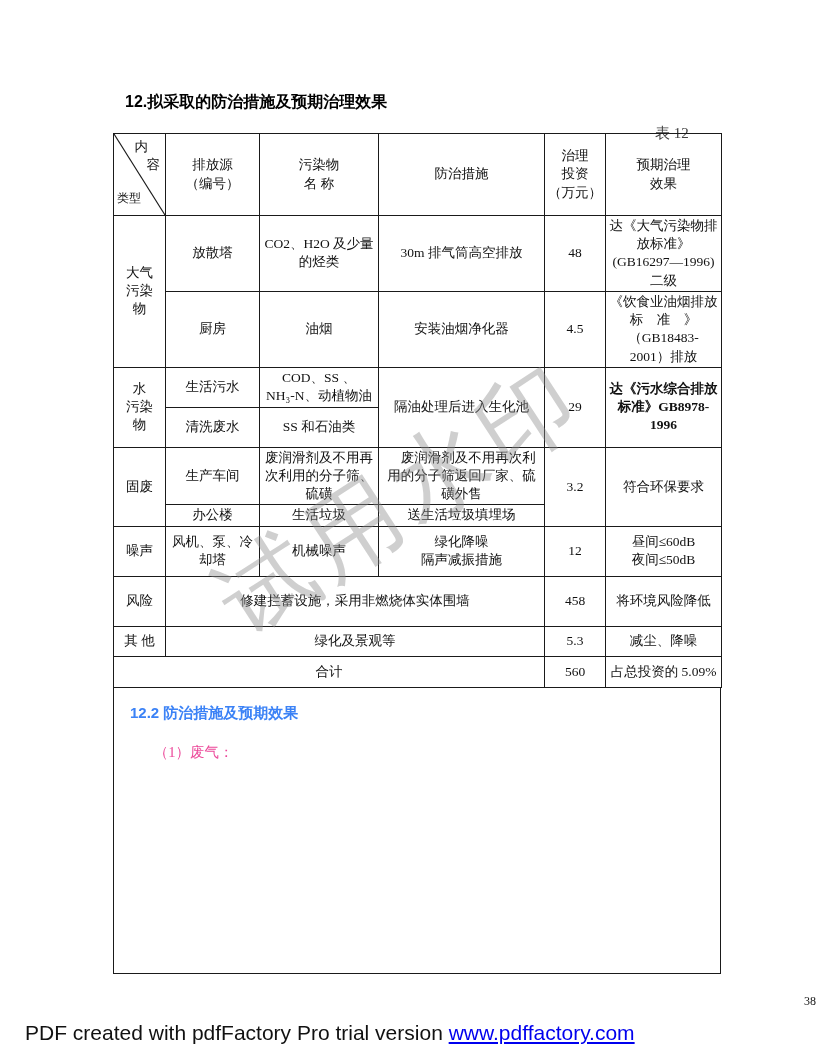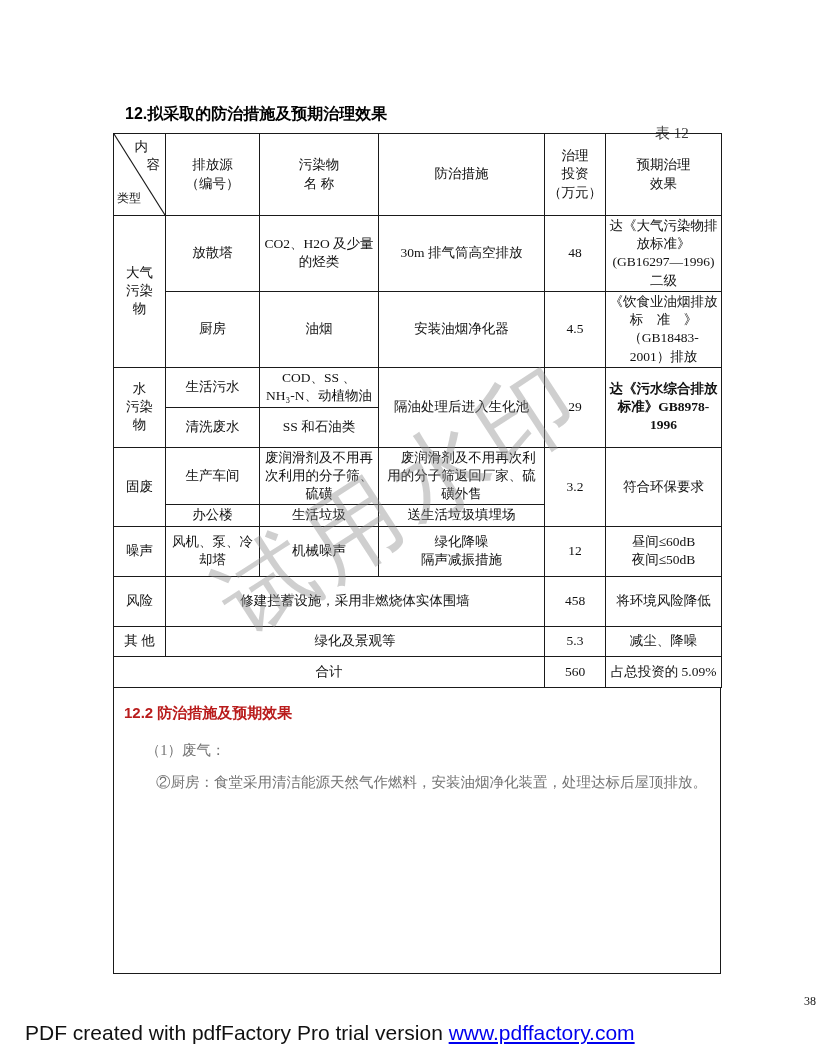--- a/index.html
+++ b/index.html
@@ -6,21 +6,21 @@
   .page{
     position:relative;
     width:816px;height:1056px;
     margin:0 auto;
     background:#ffffff;
     font-family:"Liberation Serif","DejaVu Serif",serif;
     color:#1a1a1a;
     overflow:hidden;
   }
   .doc-title{
-    position:absolute;left:125px;top:104px;width:500px;
+    position:absolute;left:125px;top:92px;width:500px;
     font-family:"Liberation Sans","DejaVu Sans",sans-serif;
     font-weight:bold;font-size:16px;color:#000;
   }
   .table-label{
     position:absolute;left:655px;top:124px;
     font-size:15px;color:#404040;
   }
   .content{
     position:absolute;left:113px;top:133px;width:608px;
   }
@@ -44,27 +44,27 @@
   .corner .c-top2{position:absolute;right:5px;top:22px;font-size:13.5px;}
   .corner .c-bot{position:absolute;left:3px;bottom:9px;font-size:12px;}
   
   .sectionBox{
     border:1.5px solid #1a1a1a;border-top:none;
     width:608px;box-sizing:border-box;
     min-height:286px;
     padding:10px 9px 10px 10px;
   }
   .sectionBox h2{
-    margin:0 0 6px 0;
+    margin:0 0 6px 6px;
     font-family:"Liberation Sans","DejaVu Sans",sans-serif;
-    font-size:15px;font-weight:bold;color:#b91c1c;line-height:30px;
+    font-size:15px;font-weight:bold;color:#3b82f6;line-height:30px;
   }
   .sectionBox p{
-    margin:0;font-size:14.5px;line-height:32px;
-    text-align:justify;color:#737373;
+    margin:8px;font-size:14.5px;line-height:32px;
+    text-align:justify;color:#ec4899;
   }
   .sectionBox p.i15{text-indent:1.5em;}
   .sectionBox p.i22{text-indent:2.2em;}
   .sectionBox p.i14{text-indent:1.4em;}
   .page-number{
     position:absolute;left:0;right:0;top:994px;
     text-align:right;font-size:12px;color:#111;
   }
   .pdf-footer{
     position:absolute;left:25px;top:1021px;
@@ -203,21 +203,20 @@
         <td colspan="4">合计</td>
         <td>560</td>
         <td>占总投资的 5.09%</td>
       </tr>
     </tbody>
       </table>
 
     <div class="sectionBox">
       <h2>12.2 防治措施及预期效果</h2>
       <p class="i15">（1）废气：</p>
-      <p class="i22">②厨房：食堂采用清洁能源天然气作燃料，安装油烟净化装置，处理达标后屋顶排放。</p>
     </div>
   </div>
 
   <div class="watermark">试用水印</div>
 
   <div class="page-number">38</div>
 
   <div class="pdf-footer"><span>PDF created with pdfFactory Pro trial version </span><a href="#">www.pdffactory.com</a></div>
 
 </div>

